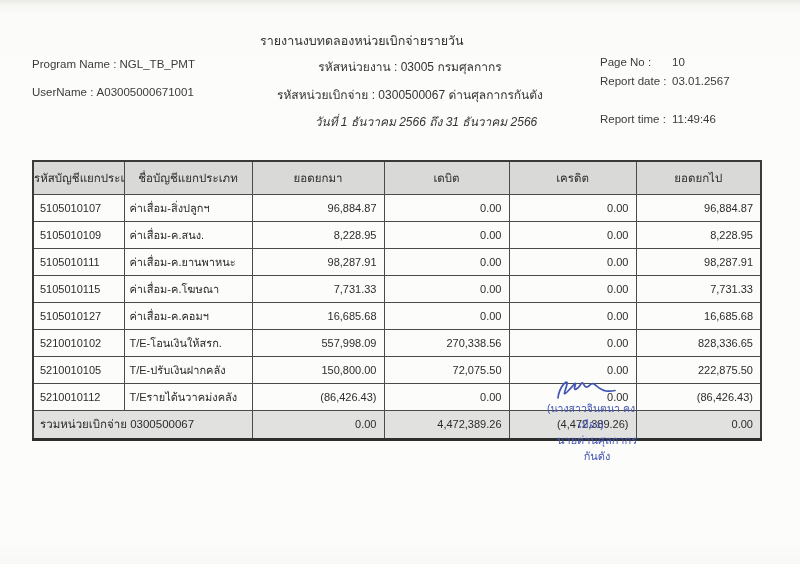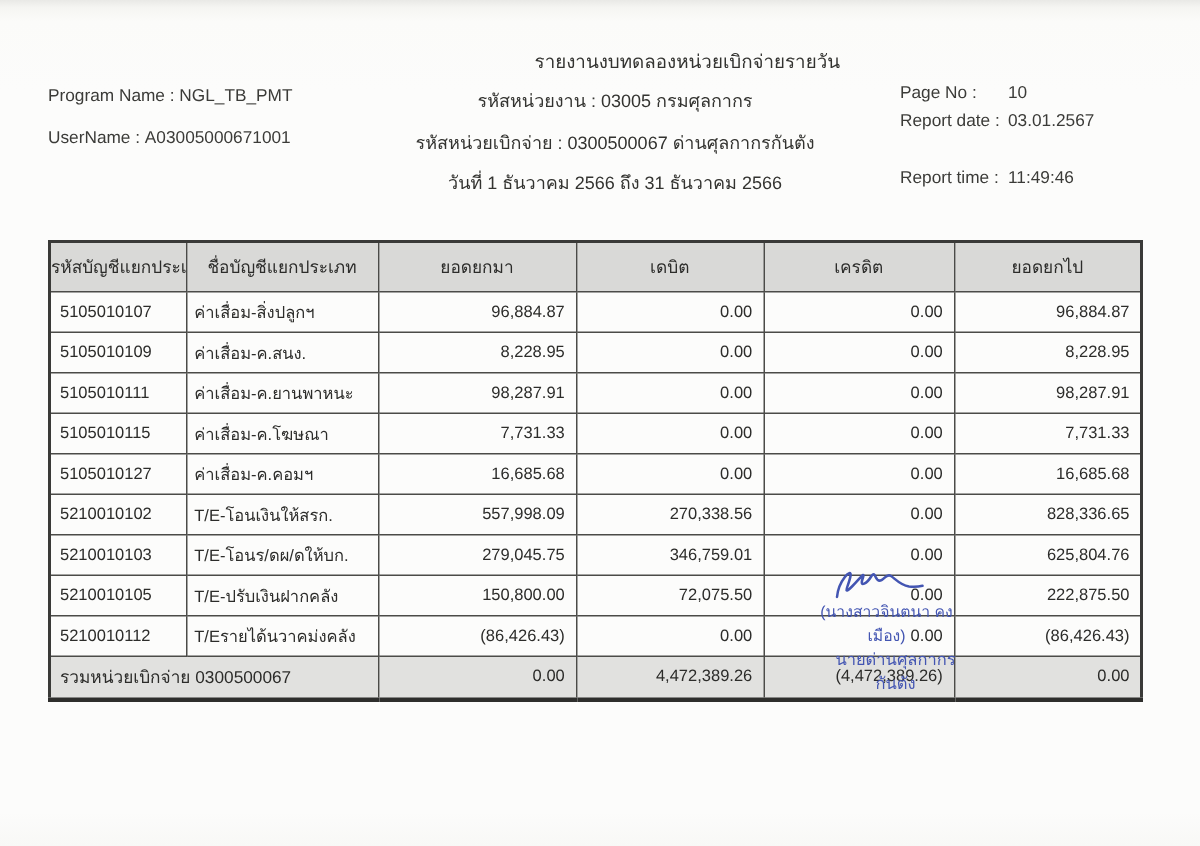--- a/index.html
+++ b/index.html
@@ -13,31 +13,31 @@
   }
   .page {
     position: absolute;
     inset: 0;
     background: linear-gradient(180deg, #e9e9e6 0px, #f5f5f2 5px, #fbfbf9 14px, #fcfcfb 60px, #fcfcfb 96%, #f8f8f6 100%);
   }
   
   .doc-title {
     position: absolute;
     left: 260px; top: 31px; width: 300px;
-    text-align: right;
+    text-align: left;
     font-size: 12.5px;
     color: #333330;
   }
   .hdr-left { position: absolute; left: 32px; top: 0; width: 250px; font-size: 11.5px; color: #3b3b38; }
   .hdr-left .l1 { position: absolute; top: 58px; left: 0; white-space: nowrap; }
   .hdr-left .l2 { position: absolute; top: 86px; left: 0; white-space: nowrap; }
   .hdr-center { position: absolute; left: 250px; top: 0; width: 320px; font-size: 12px; color: #333330; text-align: center; }
   .hdr-center .c1 { position: absolute; top: 57px; left: 0; width: 100%; }
   .hdr-center .c2 { position: absolute; top: 85px; left: 0; width: 100%; }
-  .hdr-center .c3 { position: absolute; top: 112px; left: 0; width: 100%; }
+  .hdr-center .c3 { position: absolute; top: 112px; left: 16px; width: 100%; font-style: italic; }
   .hdr-right { position: absolute; left: 600px; top: 0; width: 190px; font-size: 11.5px; color: #3b3b38; }
   .hdr-right .row { position: absolute; left: 0; white-space: nowrap; }
   .hdr-right .r1 { top: 56px; } .hdr-right .r2 { top: 75px; } .hdr-right .r3 { top: 113px; }
   .hdr-right .lbl { display: inline-block; width: 72px; }
   
   table.tb {
     position: absolute;
     left: 32px; top: 160px;
     width: 728px;
     border-collapse: collapse;
@@ -173,28 +173,20 @@
       </tr>
       <tr>
         <td class="code">5210010102</td>
         <td class="name">T/E-โอนเงินให้สรก.</td>
         <td class="num">557,998.09</td>
         <td class="num">270,338.56</td>
         <td class="num">0.00</td>
         <td class="num">828,336.65</td>
       </tr>
       <tr>
-        <td class="code">5210010103</td>
-        <td class="name">T/E-โอนร/ดผ/ดให้บก.</td>
-        <td class="num">279,045.75</td>
-        <td class="num">346,759.01</td>
-        <td class="num">0.00</td>
-        <td class="num">625,804.76</td>
-      </tr>
-      <tr>
         <td class="code">5210010105</td>
         <td class="name">T/E-ปรับเงินฝากคลัง</td>
         <td class="num">150,800.00</td>
         <td class="num">72,075.50</td>
         <td class="num">0.00</td>
         <td class="num">222,875.50</td>
       </tr>
       <tr>
         <td class="code">5210010112</td>
         <td class="name">T/Eรายได้นวาคม่งคลัง</td>

